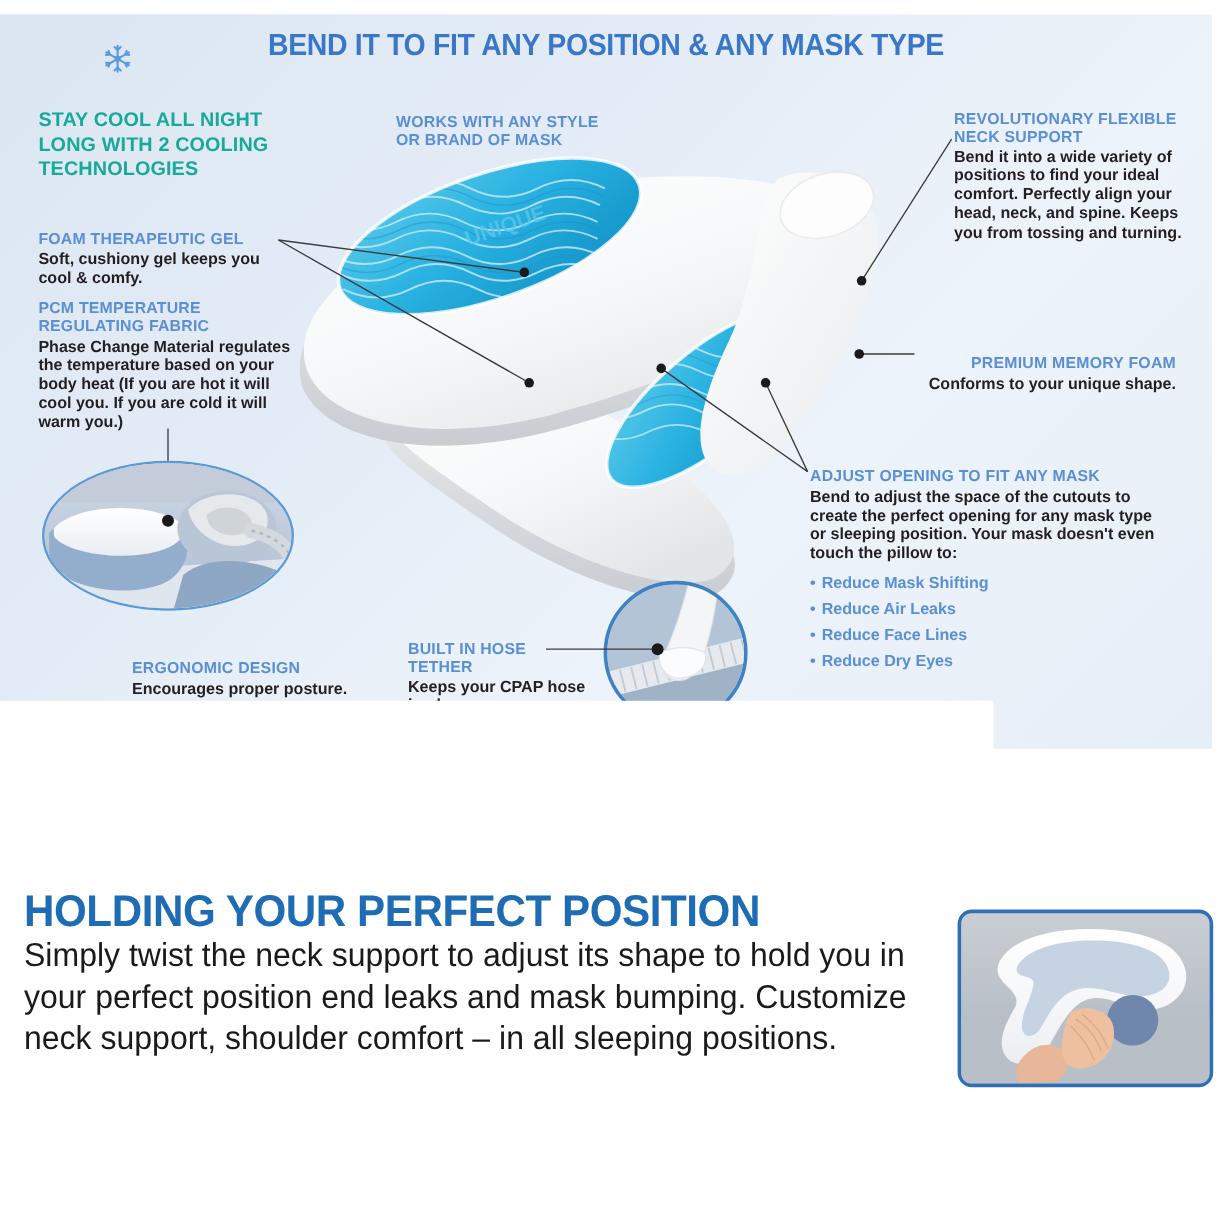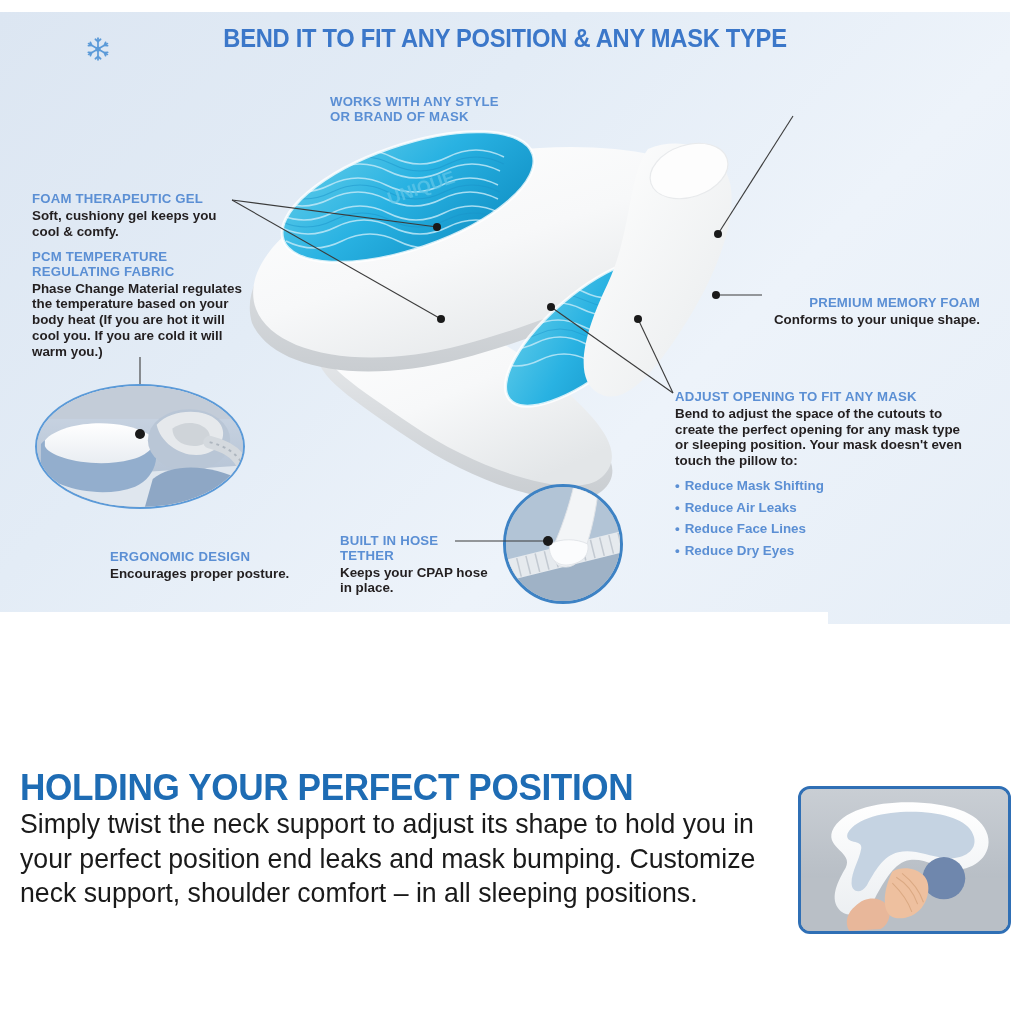--- a/index.html
+++ b/index.html
@@ -72,21 +72,21 @@
     position: absolute; left: 503px; top: 472px; width: 120px; height: 120px;
     border-radius: 50%; border: 3px solid #3d82c4; overflow: hidden;
     background: linear-gradient(150deg, #b9cadb 0%, #a8bbd0 100%);
   }
   .inset-svg { width: 100%; height: 100%; display: block; }
 
   
   .leaders { position: absolute; left: 0; top: 0; width: 1010px; height: 612px; pointer-events: none; }
 
   
-  .bottom { position: absolute; left: 0; top: 612px; width: 828px; height: 412px; background: #fff; }
+  .bottom { position: absolute; left: 0; top: 584px; width: 828px; height: 412px; background: #fff; }
   .bottom-title {
     position: absolute; left: 20px; top: 155px; width: 780px;
     font-size: 37px; font-weight: bold; color: #1e6cb4; letter-spacing: -0.4px;
     transform: scaleX(0.95); transform-origin: left center;
     white-space: nowrap;
   }
   .bottom-body {
     position: absolute; left: 20px; top: 195px; width: 785px;
     font-size: 27.5px; line-height: 1.26; color: #1a1a1a; font-weight: normal;
     transform: scaleX(0.97); transform-origin: left top;
@@ -294,35 +294,42 @@
         <circle cx="441" cy="307" r="4"></circle>
         <circle cx="718" cy="222" r="4"></circle>
         <circle cx="716" cy="283" r="4"></circle>
         <circle cx="551" cy="295" r="4"></circle>
         <circle cx="638" cy="307" r="4"></circle>
         <circle cx="140" cy="422" r="5"></circle>
         <circle cx="548" cy="529" r="5"></circle>
       </g>
     </svg>
 
+    <div class="callout" id="co-stay-cool">
+      <div class="c-head teal">STAY COOL ALL NIGHT LONG WITH 2 COOLING TECHNOLOGIES</div>
+    </div>
 
     <div class="callout" id="co-gel">
       <div class="c-head">FOAM THERAPEUTIC GEL</div>
       <div class="c-body">Soft, cushiony gel  keeps you cool &amp; comfy.</div>
     </div>
 
     <div class="callout" id="co-pcm">
       <div class="c-head">PCM TEMPERATURE REGULATING FABRIC</div>
       <div class="c-body">Phase Change Material regulates the temperature based on your body heat (If you are hot it will cool you. If you are cold it will warm you.)</div>
     </div>
 
     <div class="callout" id="co-works">
       <div class="c-head">WORKS WITH ANY STYLE OR BRAND OF MASK</div>
     </div>
 
+    <div class="callout" id="co-neck">
+      <div class="c-head">REVOLUTIONARY FLEXIBLE NECK SUPPORT</div>
+      <div class="c-body">Bend it into a wide variety of positions to find your ideal comfort. Perfectly align your head, neck, and spine. Keeps you from tossing and turning.</div>
+    </div>
 
     <div class="callout" id="co-foam">
       <div class="c-head">PREMIUM MEMORY FOAM</div>
       <div class="c-body">Conforms to your unique shape.</div>
     </div>
 
     <div class="callout" id="co-adjust">
       <div class="c-head">ADJUST OPENING TO FIT ANY MASK</div>
       <div class="c-body">Bend to adjust the space of the cutouts to create the perfect opening for any mask type or sleeping position. Your mask doesn't even touch the pillow to:</div>
       <ul class="bullets">

